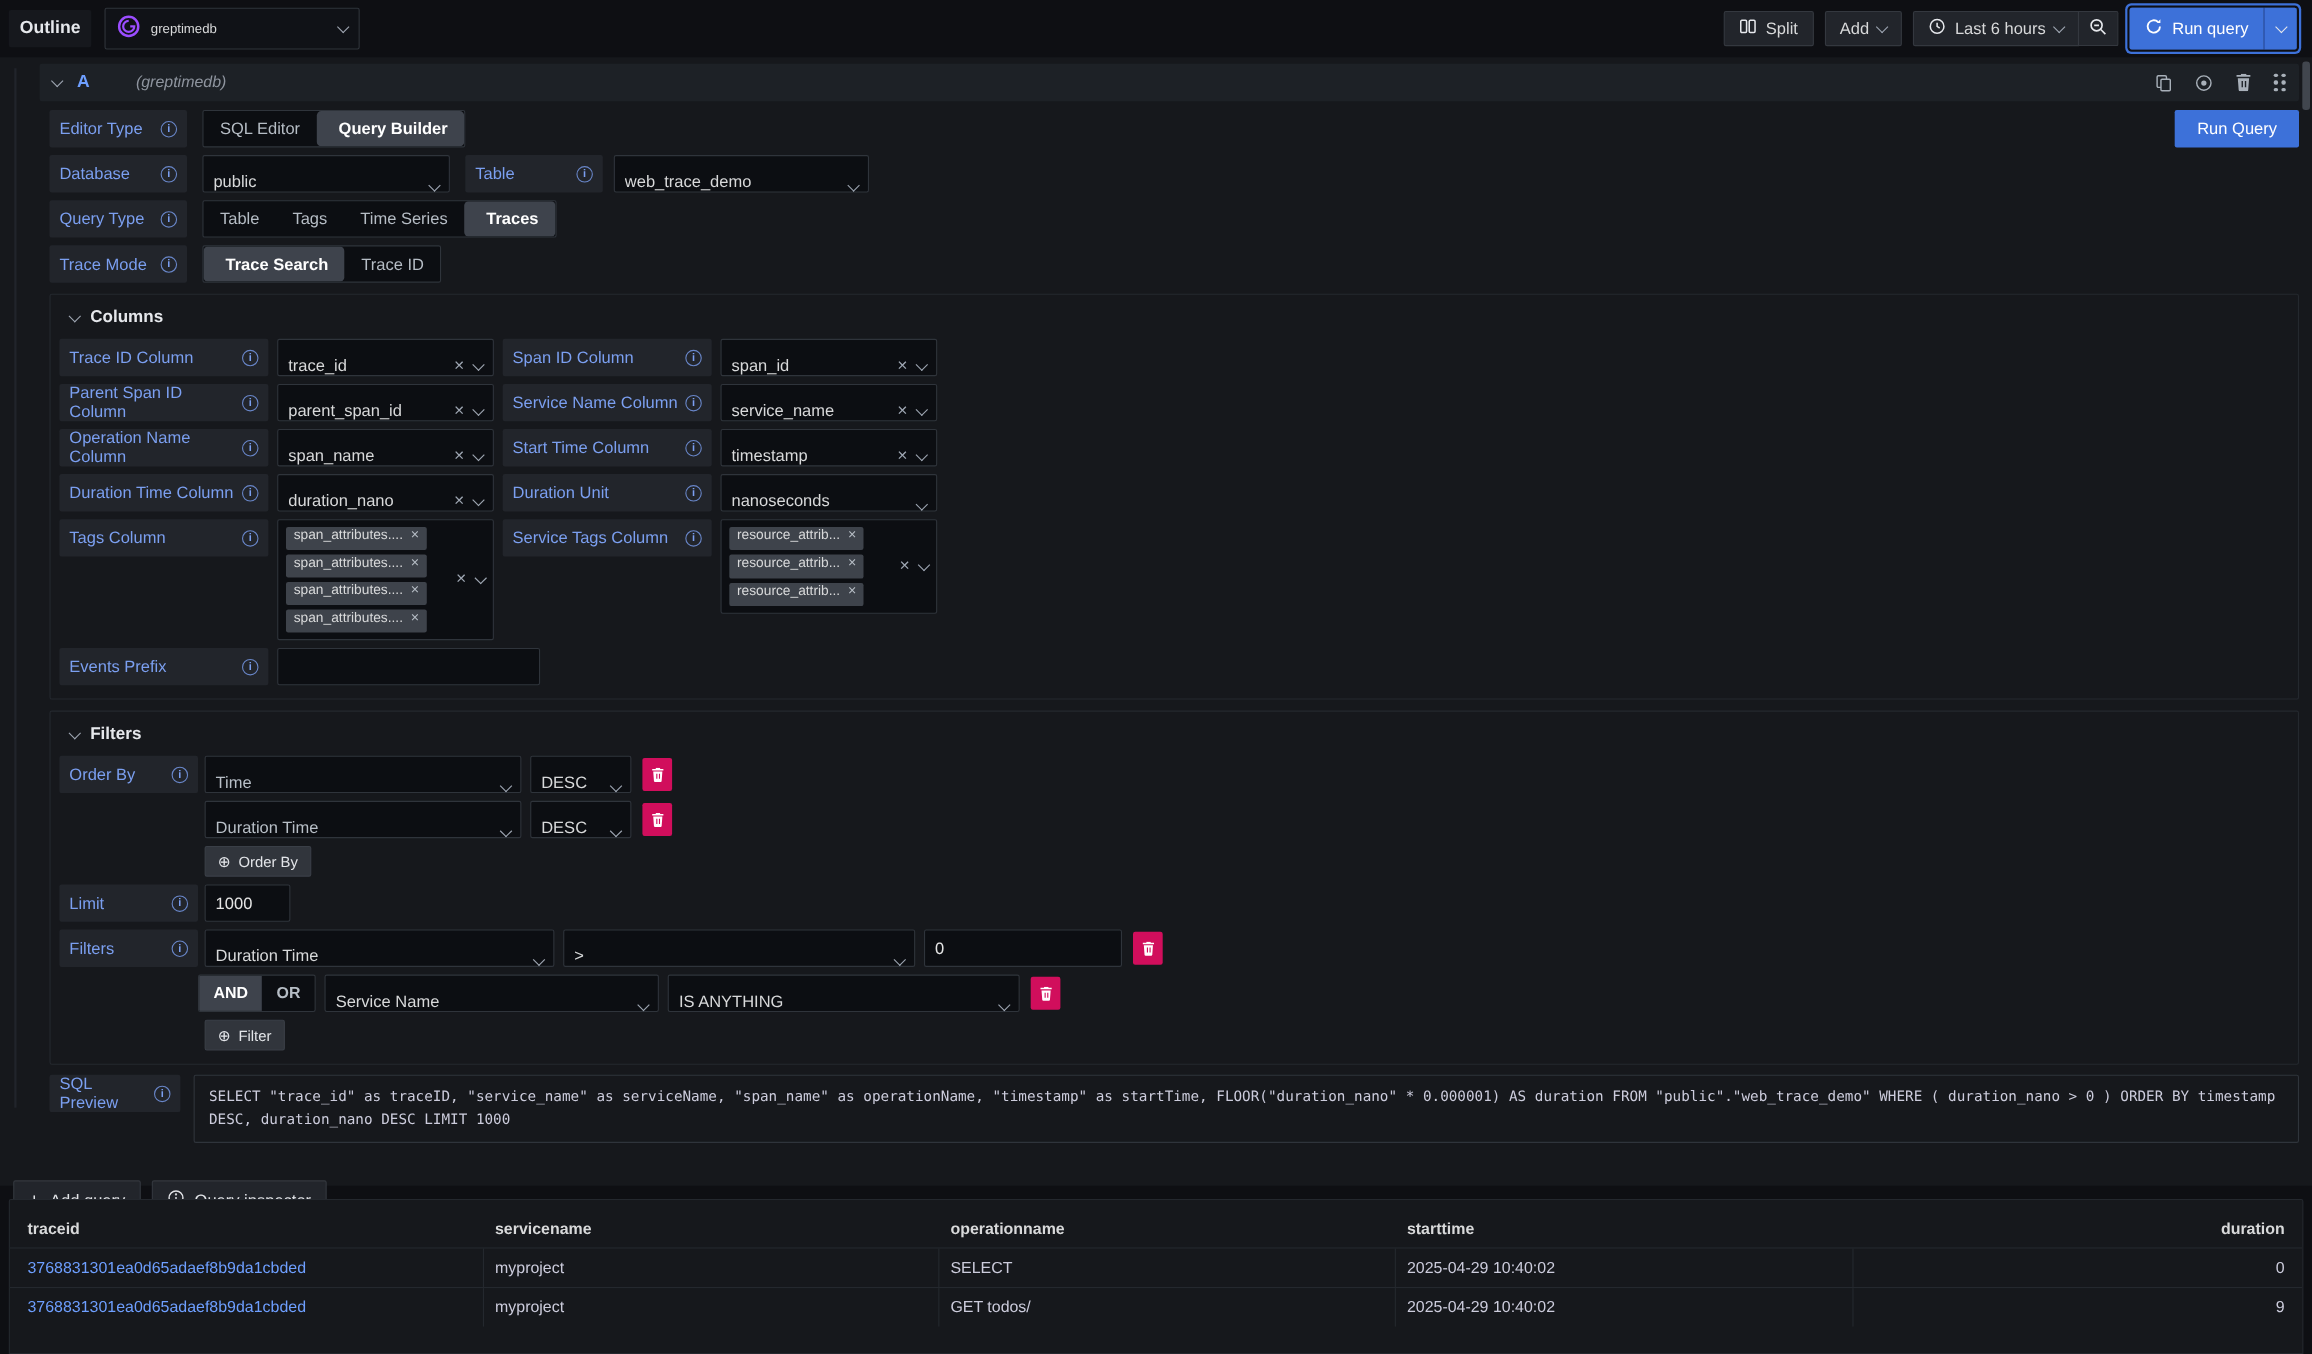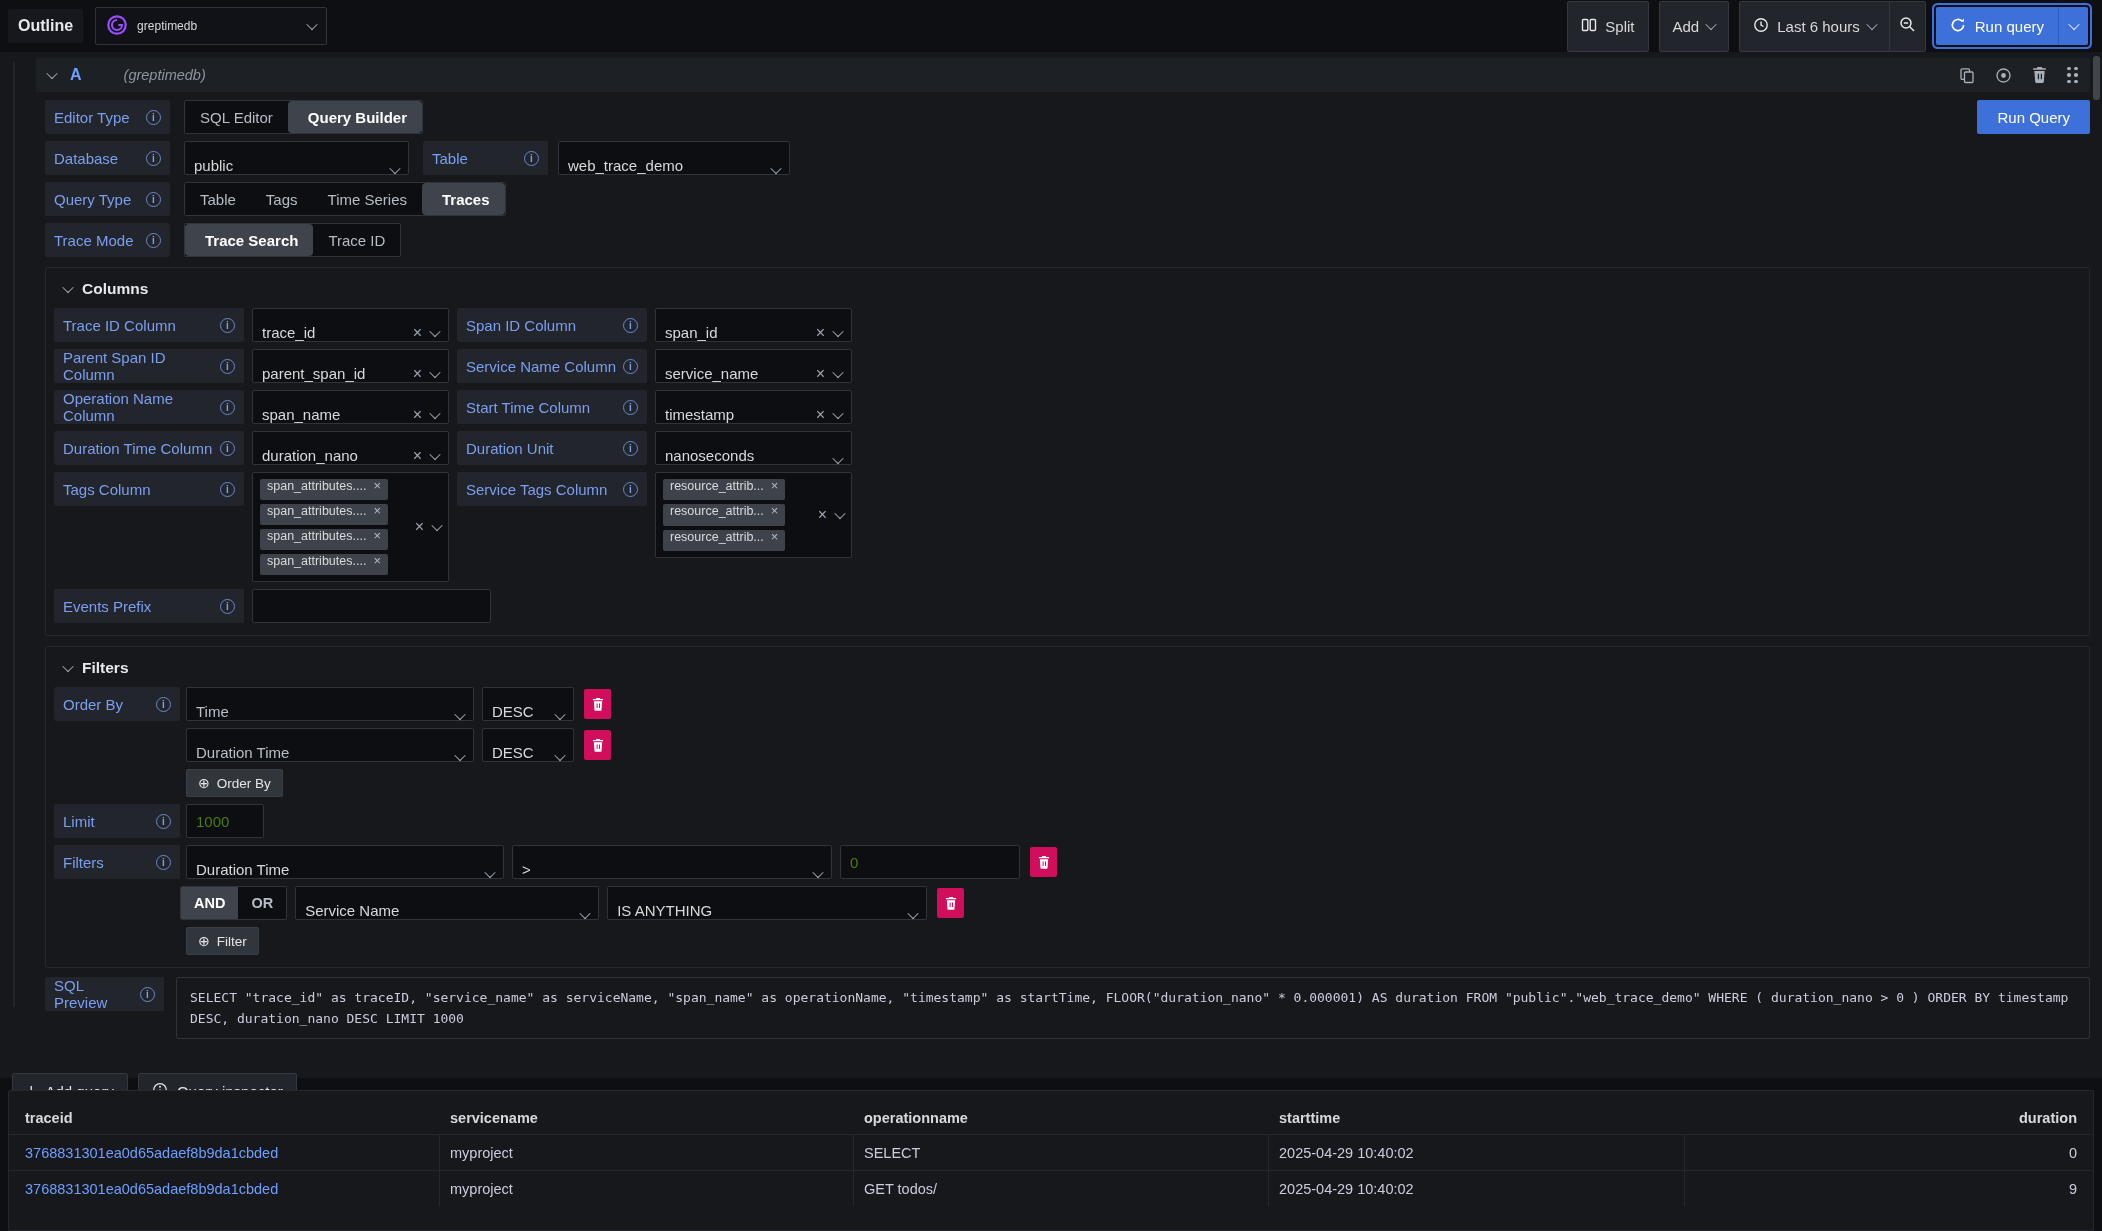--- a/index.html
+++ b/index.html
@@ -9,21 +9,21 @@
     font-family:"Liberation Sans","DejaVu Sans",sans-serif;
     color:#ccccdc; font-size:15px; overflow:hidden; position:relative;
   }
   
   .topbar { height:52px; display:flex; align-items:center; justify-content:space-between; padding:0 14px 0 8px; background:#0e0f13; }
   .tb-left { display:flex; align-items:center; gap:12px; }
   .outline-btn { color:#e6e8ec; font-weight:700; font-size:16px; padding:8px 10px; border-radius:2px; background:#16181d; }
   .ds-picker { display:flex; align-items:center; gap:9px; width:232px; height:38px; background:#101217; border:1px solid #2f343b; border-radius:2px; padding:0 10px; }
   .ds-picker .name { flex:1; font-weight:500; color:#d8d9da; font-size:12px; }
   .tb-right { display:flex; align-items:center; gap:10px; }
-  .tb-btn { display:flex; align-items:center; gap:8px; height:51px; padding:0 13px; background:#22252b; border:1px solid #34383f; border-radius:2px; color:#d8d9da; font-weight:500; font-size:15px; cursor:pointer; }
+  .tb-btn { display:flex; align-items:center; gap:8px; height:32px; padding:0 13px; background:#22252b; border:1px solid #34383f; border-radius:2px; color:#d8d9da; font-weight:500; font-size:15px; cursor:pointer; }
   .tb-group { display:flex; }
   .tb-group .tb-btn:first-child { border-top-right-radius:0; border-bottom-right-radius:0; }
   .tb-group .tb-btn:last-child { border-left:none; border-top-left-radius:0; border-bottom-left-radius:0; padding:0 9px; }
   .run-split { display:flex; border-radius:2px; box-shadow:0 0 0 2px #0e0f13,0 0 0 4px #3d71d9; }
   .run-main { display:flex; align-items:center; gap:9px; height:38px; padding:0 14px; background:#3d71d9; color:#fff; font-weight:500; border-radius:2px 0 0 2px; }
   .run-caret { display:flex; align-items:center; justify-content:center; width:30px; background:#3d71d9; border-left:1px solid #2f5cbe; border-radius:0 2px 2px 0; }
   
   .chev { width:8px; height:8px; border-right:1.7px solid #9fa7b3; border-bottom:1.7px solid #9fa7b3; transform:rotate(45deg) translate(-1px,-1px); display:inline-block; }
   .chev.white { border-color:#e6e8ec; }
   .info { width:15px; height:15px; border:1px solid rgba(123,159,240,.8); border-radius:50%; color:#7b9ff0; font-size:10px; font-weight:700; display:inline-flex; align-items:center; justify-content:center; flex:none; font-style:normal; }
@@ -42,21 +42,21 @@
   .run-query2 { position:absolute; right:0; top:0; height:34px; padding:0 20px; background:#3d71d9; color:#fff; font-weight:500; font-size:15px; border:none; border-radius:2px; display:flex; align-items:center; }
   .frow { display:flex; align-items:flex-start; margin-bottom:7px; }
   .flabel { display:flex; align-items:center; justify-content:space-between; gap:6px; background:#22252b; height:34px; padding:0 9px; border-radius:2px; color:#7b9ff0; font-weight:500; font-size:15px; flex:none; }
   .w125 { width:125px; } .w126 { width:126px; } .w119 { width:119px; }
   .seg { display:inline-flex; height:34px; background:#0c0e12; border:1px solid #2f343b; border-radius:2px; margin-left:14px; overflow:hidden; }
   .seg .opt { display:flex; align-items:center; padding:0 15px; color:#b6bdc5; font-size:15px; font-weight:500; cursor:pointer; white-space:nowrap; }
   .seg .opt.sel { background:#3e434c; color:#fff; font-weight:700; border-radius:4px;padding-left:20px; }
   .sel-box { display:flex; align-items:flex-end; height:34px; background:#0c0e12; border:1px solid #2f343b; border-radius:2px; padding:0 9px; color:#d8d9da; font-size:15px; }
   .sel-box .val { flex:1; white-space:nowrap; overflow:hidden; }
   .sel-box .ctl { display:flex; align-items:center; gap:9px; margin-left:8px; flex:none; }
-  .txt-input { height:34px; background:#0c0e12; border:1px solid #2f343b; border-radius:2px; padding:0 9px; color:#4d7c0f; font-size:15px; display:flex; align-items:center; }
+  .txt-input { height:34px; background:#0c0e12; border:1px solid #2f343b; border-radius:2px; padding:0 9px; color:#e5e5e5; font-size:15px; display:flex; align-items:center; }
   .ml14 { margin-left:14px; } .ml8 { margin-left:8px; } .ml10 { margin-left:10px; }
   
   .section { border:1px solid #24282e; border-radius:2px; margin-top:10px; padding:8px 14px 10px 8px; }
   .sec-title { display:flex; align-items:center; gap:10px; padding:4px 0 10px 10px; color:#e6e8ec; font-weight:700; font-size:15.5px; }
   .grid-row { display:flex; align-items:flex-start; margin-bottom:7px; }
   .gl-label { width:190px; } .gl-sel { width:197px; margin-left:8px; }
   .gr-label { width:190px; margin-left:8px; } .gr-sel { width:197px; margin-left:8px; }
   .multibox { background:#0c0e12; border:1px solid #2f343b; border-radius:2px; padding:6px 7px; display:flex; }
   .chipcol { display:flex; flex-direction:column; gap:4px; flex:1; }
   .chip { display:inline-flex; align-items:flex-start; gap:7px; background:#3e434b; border-radius:2px; height:33px; padding:0 7px; color:#d8d9da; font-size:12.5px; width:max-content; }

